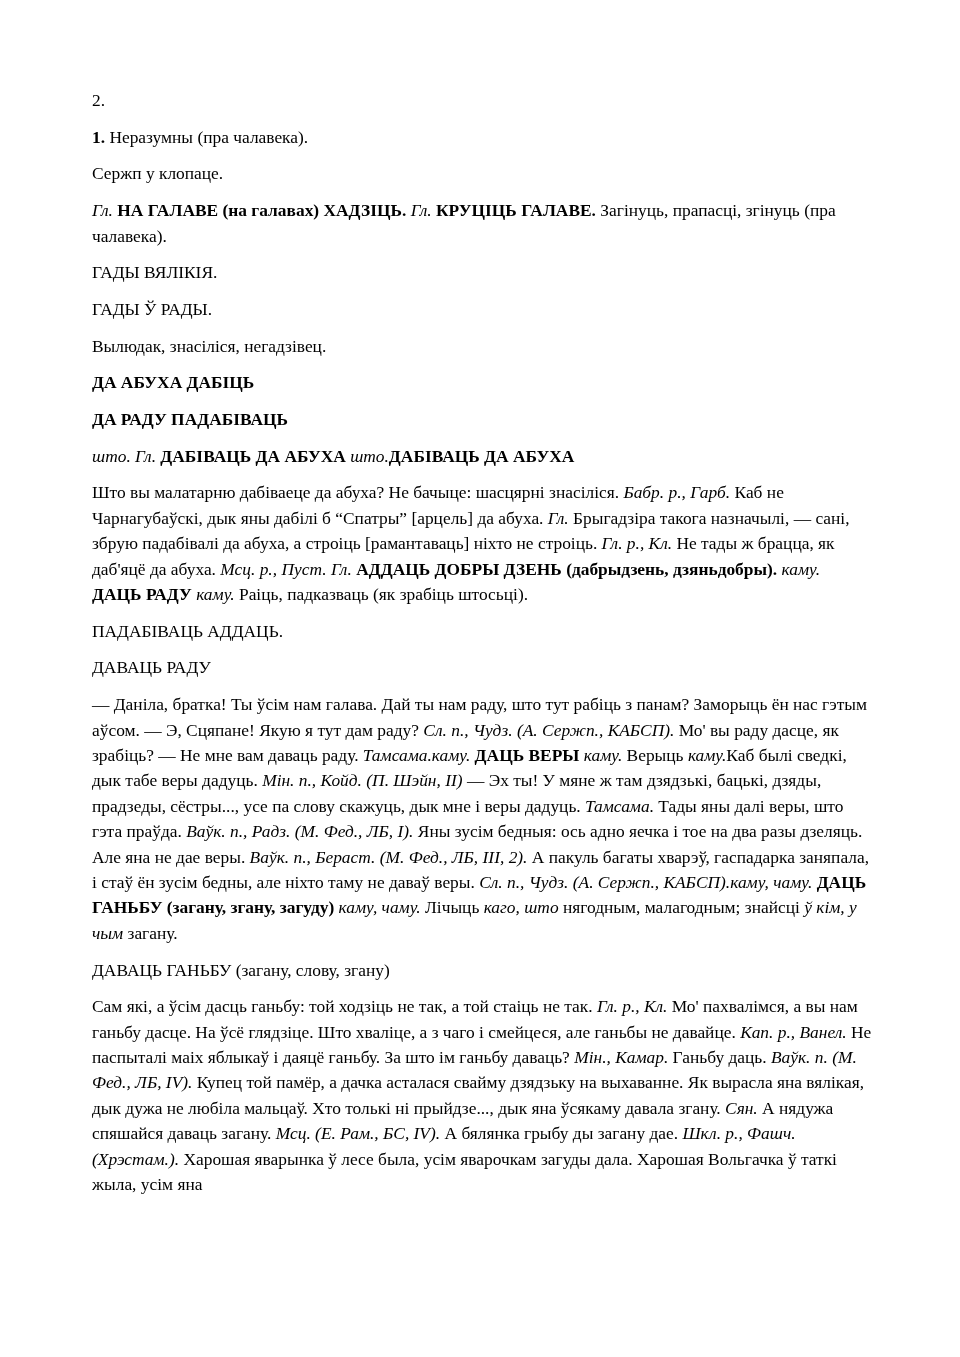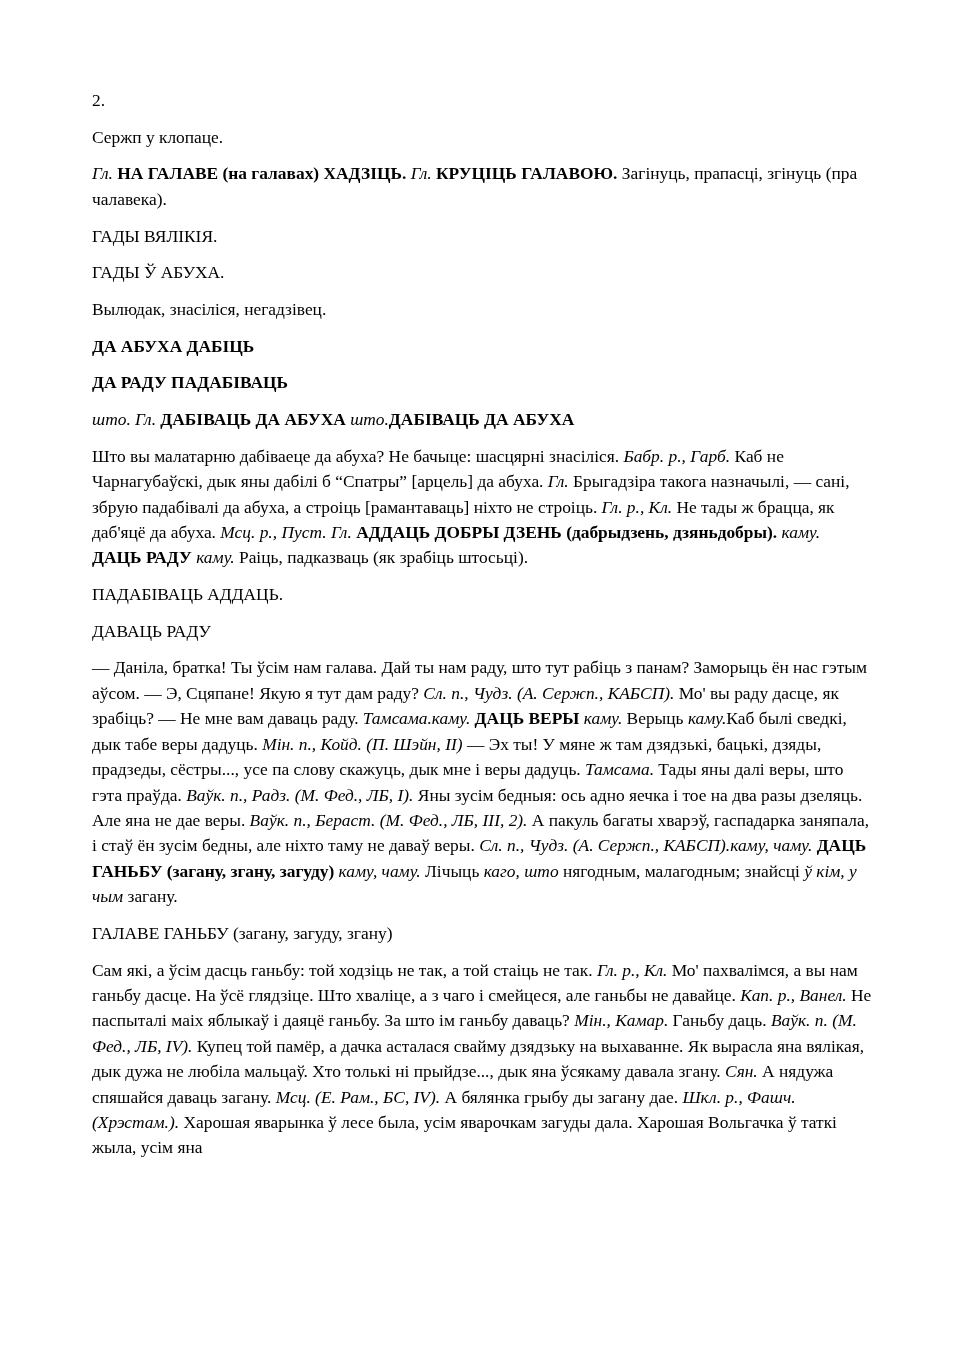--- a/index.html
+++ b/index.html
@@ -11,27 +11,28 @@
   }
   .para { margin: 0 0 11.3px 0; }
   .r-b { font-weight: bold; }
   .r-i { font-style: italic; }
 </style>
 </head>
 <body>
 
 <div class="page">
   <p class="para"><span>2.</span></p>
+  <p class="para"><span class="r-b">1.</span><span> Неразумны (пра чалавека).</span></p>
   <p class="para"><span>Сержп у клопаце.</span></p>
-  <p class="para"><span class="r-i">Гл.</span><span> </span><span class="r-b">НА ГАЛАВЕ (на галавах) ХАДЗІЦЬ.</span><span> </span><span class="r-i">Гл.</span><span> </span><span class="r-b">КРУЦІЦЬ ГАЛАВОЮ.</span><span> Загінуць, прапасці, згінуць (пра чалавека).</span></p>
+  <p class="para"><span class="r-i">Гл.</span><span> </span><span class="r-b">НА ГАЛАВЕ (на галавах) ХАДЗІЦЬ.</span><span> </span><span class="r-i">Гл.</span><span> </span><span class="r-b">КРУЦІЦЬ ГАЛАВЕ.</span><span> Загінуць, прапасці, згінуць (пра чалавека).</span></p>
   <p class="para"><span>ГАДЫ ВЯЛІКІЯ.</span></p>
-  <p class="para"><span>ГАДЫ Ў АБУХА.</span></p>
+  <p class="para"><span>ГАДЫ Ў РАДЫ.</span></p>
   <p class="para"><span>Вылюдак, знасіліся, негадзівец.</span></p>
   <p class="para"><span class="r-b">ДА АБУХА ДАБІЦЬ</span></p>
   <p class="para"><span class="r-b">ДА РАДУ ПАДАБІВАЦЬ</span></p>
   <p class="para"><span class="r-i">што. Гл.</span><span> </span><span class="r-b">ДАБІВАЦЬ ДА АБУХА</span><span> </span><span class="r-i">што.</span><span class="r-b">ДАБІВАЦЬ ДА АБУХА</span></p>
   <p class="para"><span>Што вы малатарню дабіваеце да абуха? Не бачыце: шасцярні знасіліся. </span><span class="r-i">Бабр. р., Гарб.</span><span> Каб не Чарнагубаўскі, дык яны дабілі б “Спатры” [арцель] да абуха. </span><span class="r-i">Гл.</span><span> Брыгадзіра такога назначылі, — сані, збрую падабівалі да абуха, а строіць [рамантаваць] ніхто не строіць. </span><span class="r-i">Гл. р., Кл.</span><span> Не тады ж брацца, як даб'яцё да абуха. </span><span class="r-i">Мсц. р., Пуст. Гл.</span><span> </span><span class="r-b">АДДАЦЬ ДОБРЫ ДЗЕНЬ (дабрыдзень, дзяньдобры).</span><span> </span><span class="r-i">каму.</span><span> </span><span class="r-b">ДАЦЬ РАДУ</span><span> </span><span class="r-i">каму.</span><span> Раіць, падказваць (як зрабіць штосьці).</span></p>
   <p class="para"><span>ПАДАБІВАЦЬ АДДАЦЬ.</span></p>
   <p class="para"><span>ДАВАЦЬ РАДУ</span></p>
   <p class="para"><span>— Даніла, братка! Ты ўсім нам галава. Дай ты нам раду, што тут рабіць з панам? Заморыць ён нас гэтым аўсом. — Э, Сцяпане! Якую я тут дам раду? </span><span class="r-i">Сл. п., Чудз. (А. Сержп., КАБСП).</span><span> Мо' вы раду дасце, як зрабіць? — Не мне вам даваць раду. </span><span class="r-i">Тамсама.каму.</span><span> </span><span class="r-b">ДАЦЬ ВЕРЫ</span><span> </span><span class="r-i">каму.</span><span> Верыць </span><span class="r-i">каму.</span><span>Каб былі сведкі, дык табе веры дадуць. </span><span class="r-i">Мін. п., Койд. (П. Шэйн, II)</span><span> — Эх ты! У мяне ж там дзядзькі, бацькі, дзяды, прадзеды, сёстры..., усе па слову скажуць, дык мне і веры дадуць. </span><span class="r-i">Тамсама.</span><span> Тады яны далі веры, што гэта праўда. </span><span class="r-i">Ваўк. п., Радз. (М. Фед., ЛБ, І).</span><span> Яны зусім бедныя: ось адно яечка і тое на два разы дзеляць. Але яна не дае веры. </span><span class="r-i">Ваўк. п., Бераст. (М. Фед., ЛБ, III, 2).</span><span> А пакуль багаты хварэў, гаспадарка заняпала, і стаў ён зусім бедны, але ніхто таму не даваў веры. </span><span class="r-i">Сл. п., Чудз. (А. Сержп., КАБСП).каму, чаму.</span><span> </span><span class="r-b">ДАЦЬ ГАНЬБУ (загану, згану, загуду)</span><span> </span><span class="r-i">каму, чаму.</span><span> Лічыць </span><span class="r-i">каго, што</span><span> нягодным, малагодным; знайсці </span><span class="r-i">ў кім, у чым</span><span> загану.</span></p>
-  <p class="para"><span>ГАЛАВЕ ГАНЬБУ (загану, загуду, згану)</span></p>
+  <p class="para"><span>ДАВАЦЬ ГАНЬБУ (загану, слову, згану)</span></p>
   <p class="para"><span>Сам які, а ўсім дасць ганьбу: той ходзіць не так, а той стаіць не так. </span><span class="r-i">Гл. р., Кл.</span><span> Мо' пахвалімся, а вы нам ганьбу дасце. На ўсё глядзіце. Што хваліце, а з чаго і смейцеся, але ганьбы не давайце. </span><span class="r-i">Кап. р., Ванел.</span><span> Не паспыталі маіх яблыкаў і даяцё ганьбу. За што ім ганьбу даваць? </span><span class="r-i">Мін., Камар.</span><span> Ганьбу даць. </span><span class="r-i">Ваўк. п. (М. Фед., ЛБ, IV).</span><span> Купец той памёр, а дачка асталася свайму дзядзьку на выхаванне. Як вырасла яна вялікая, дык дужа не любіла мальцаў. Хто толькі ні прыйдзе..., дык яна ўсякаму давала згану. </span><span class="r-i">Сян.</span><span> А нядужа спяшайся даваць загану. </span><span class="r-i">Мсц. (Е. Рам., БС, IV).</span><span> А бялянка грыбу ды загану дае. </span><span class="r-i">Шкл. р., Фашч. (Хрэстам.).</span><span> Харошая яварынка ў лесе была, усім яварочкам загуды дала. Харошая Вольгачка ў таткі жыла, усім яна</span></p>
 </div>
 
 </body></html>

